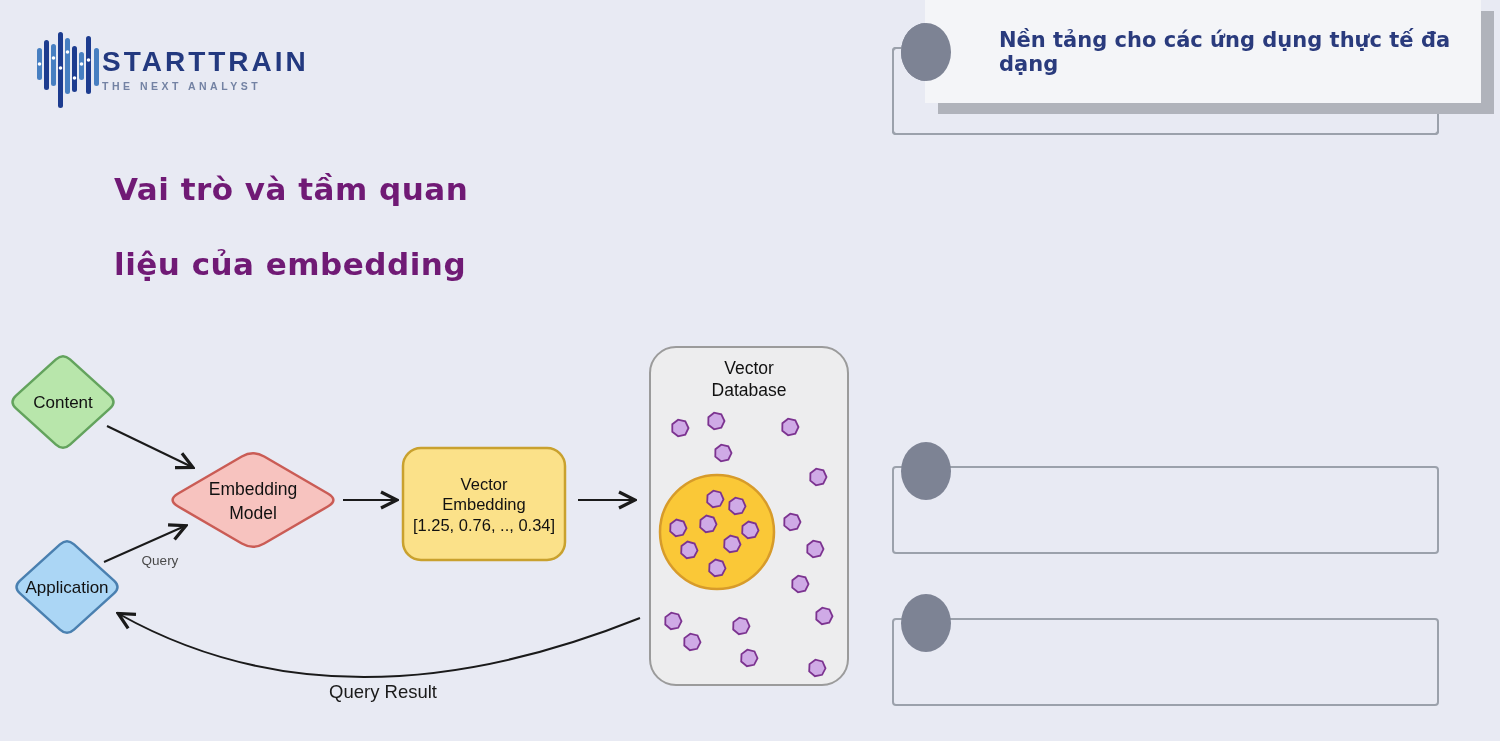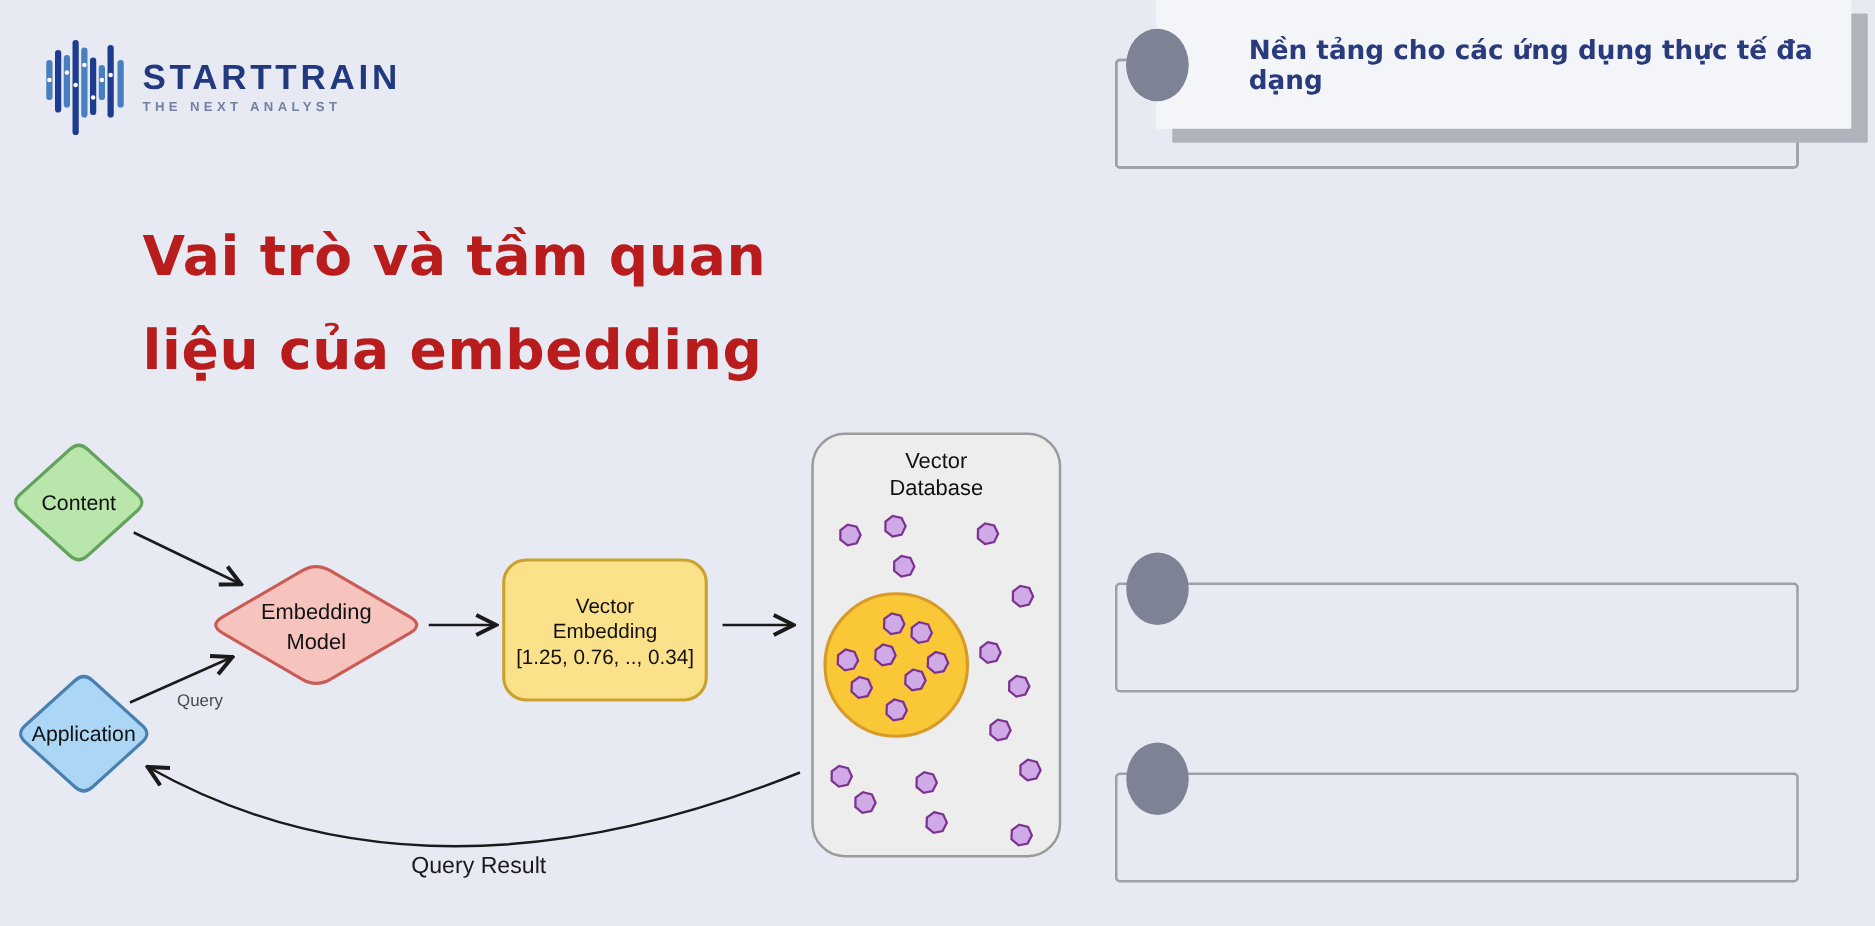--- a/index.html
+++ b/index.html
@@ -1,33 +1,33 @@
 <!DOCTYPE html>
 <html><head>
 <meta charset="utf-8">
 <style>
   html,body{margin:0;padding:0;}
   .stage{
     position:relative;width:1500px;height:741px;overflow:hidden;
     background:#e8eaf3;font-family:"Liberation Sans",sans-serif;
   }
   
-  .logo{position:absolute;left:36px;top:28px;display:flex;align-items:center;gap:14px;}
+  .logo{position:absolute;left:36px;top:28px;display:flex;align-items:center;gap:2px;}
   .logo-text .brand{
     font-family:"Liberation Sans",sans-serif;font-weight:bold;font-size:28px;
     color:#23397f;letter-spacing:3px;line-height:28px;
   }
   .logo-text .tagline{
     font-size:10.5px;color:#7382a3;letter-spacing:3.5px;margin-top:4px;font-weight:bold;
   }
   
   .title{
-    position:absolute;left:114px;top:168px;
+    position:absolute;left:114px;top:152px;
     font-family:"DejaVu Sans",sans-serif;font-weight:bold;
-    font-size:44px;line-height:75px;color:#b91c1c;letter-spacing:0.5px;
+    font-size:31px;line-height:75px;color:#701a75;letter-spacing:0.5px;
   }
   
   .diagram{position:absolute;left:0;top:340px;}
   .diagram text{font-family:"Liberation Sans",sans-serif;}
   
   .benefit{position:absolute;left:892px;width:604px;height:134px;}
   .benefit:nth-of-type(1){top:114px;}
   .benefit:nth-of-type(2){top:267px;}
   .benefit:nth-of-type(3){top:419px;}
   .benefit:nth-of-type(4){top:571px;}

